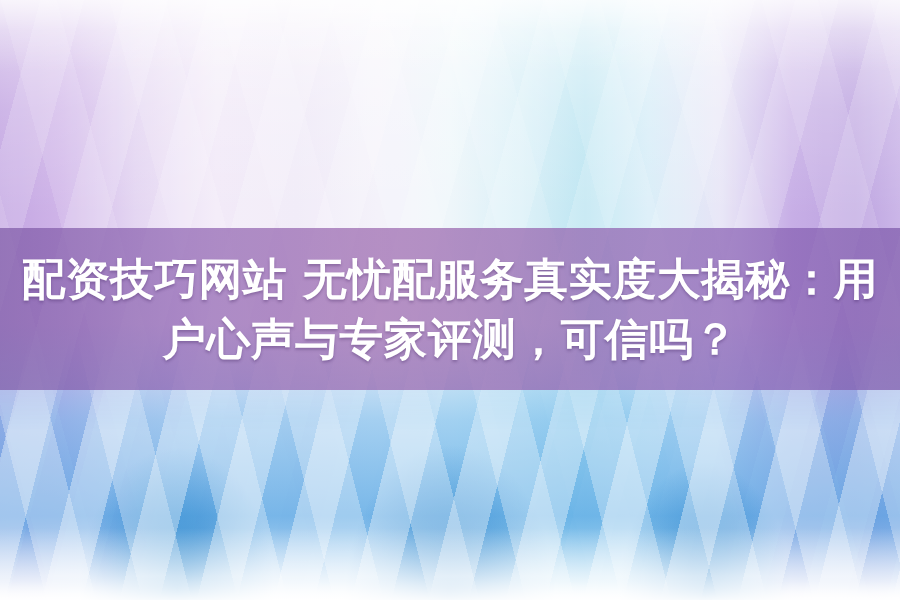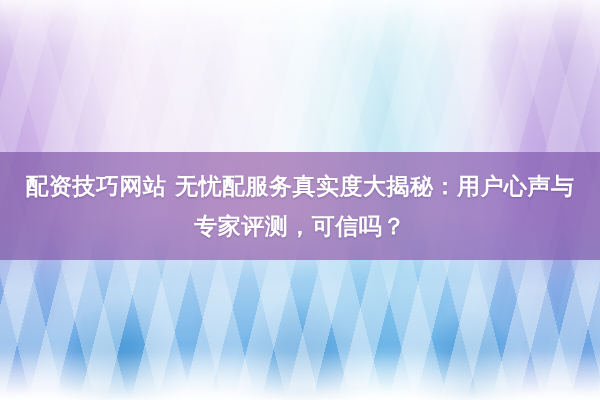--- a/index.html
+++ b/index.html
@@ -111,21 +111,21 @@
     align-items:center;
     justify-content:center;
     box-sizing:border-box;
     padding:0 14px;
   }
   .title-text{
     margin:0;
     text-align:center;
     color:#ffffff;
     font-weight:700;
-    font-size:23px;
+    font-size:29px;
     line-height:40px;
     letter-spacing:.5px;
     text-shadow:0 1px 2px rgba(60,30,90,0.32);
     white-space:normal;
     font-family:"DejaVu Sans","Liberation Sans",sans-serif;
   }
 </style>
 </head>
 <body>
 

